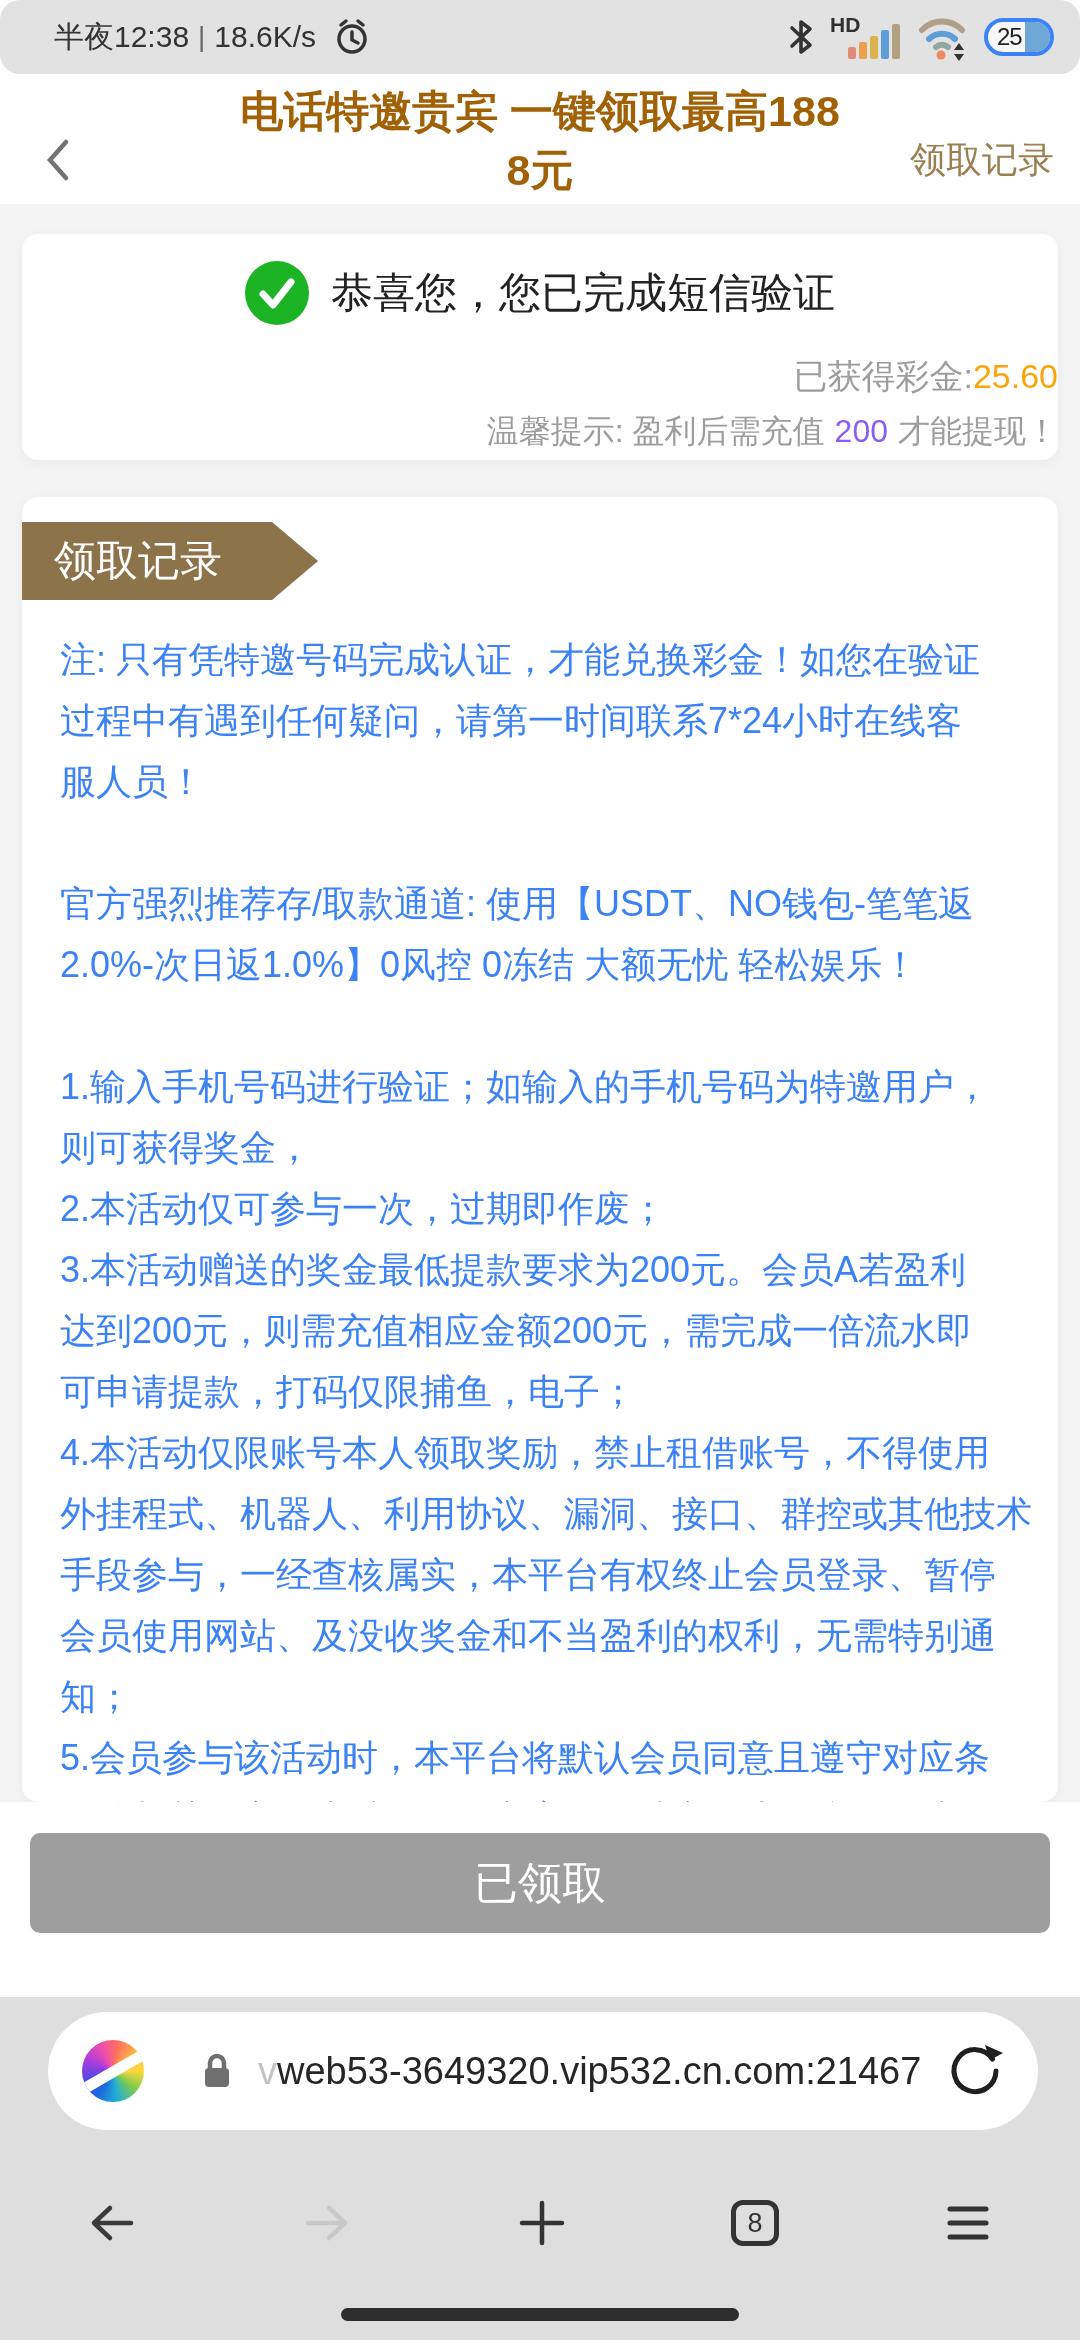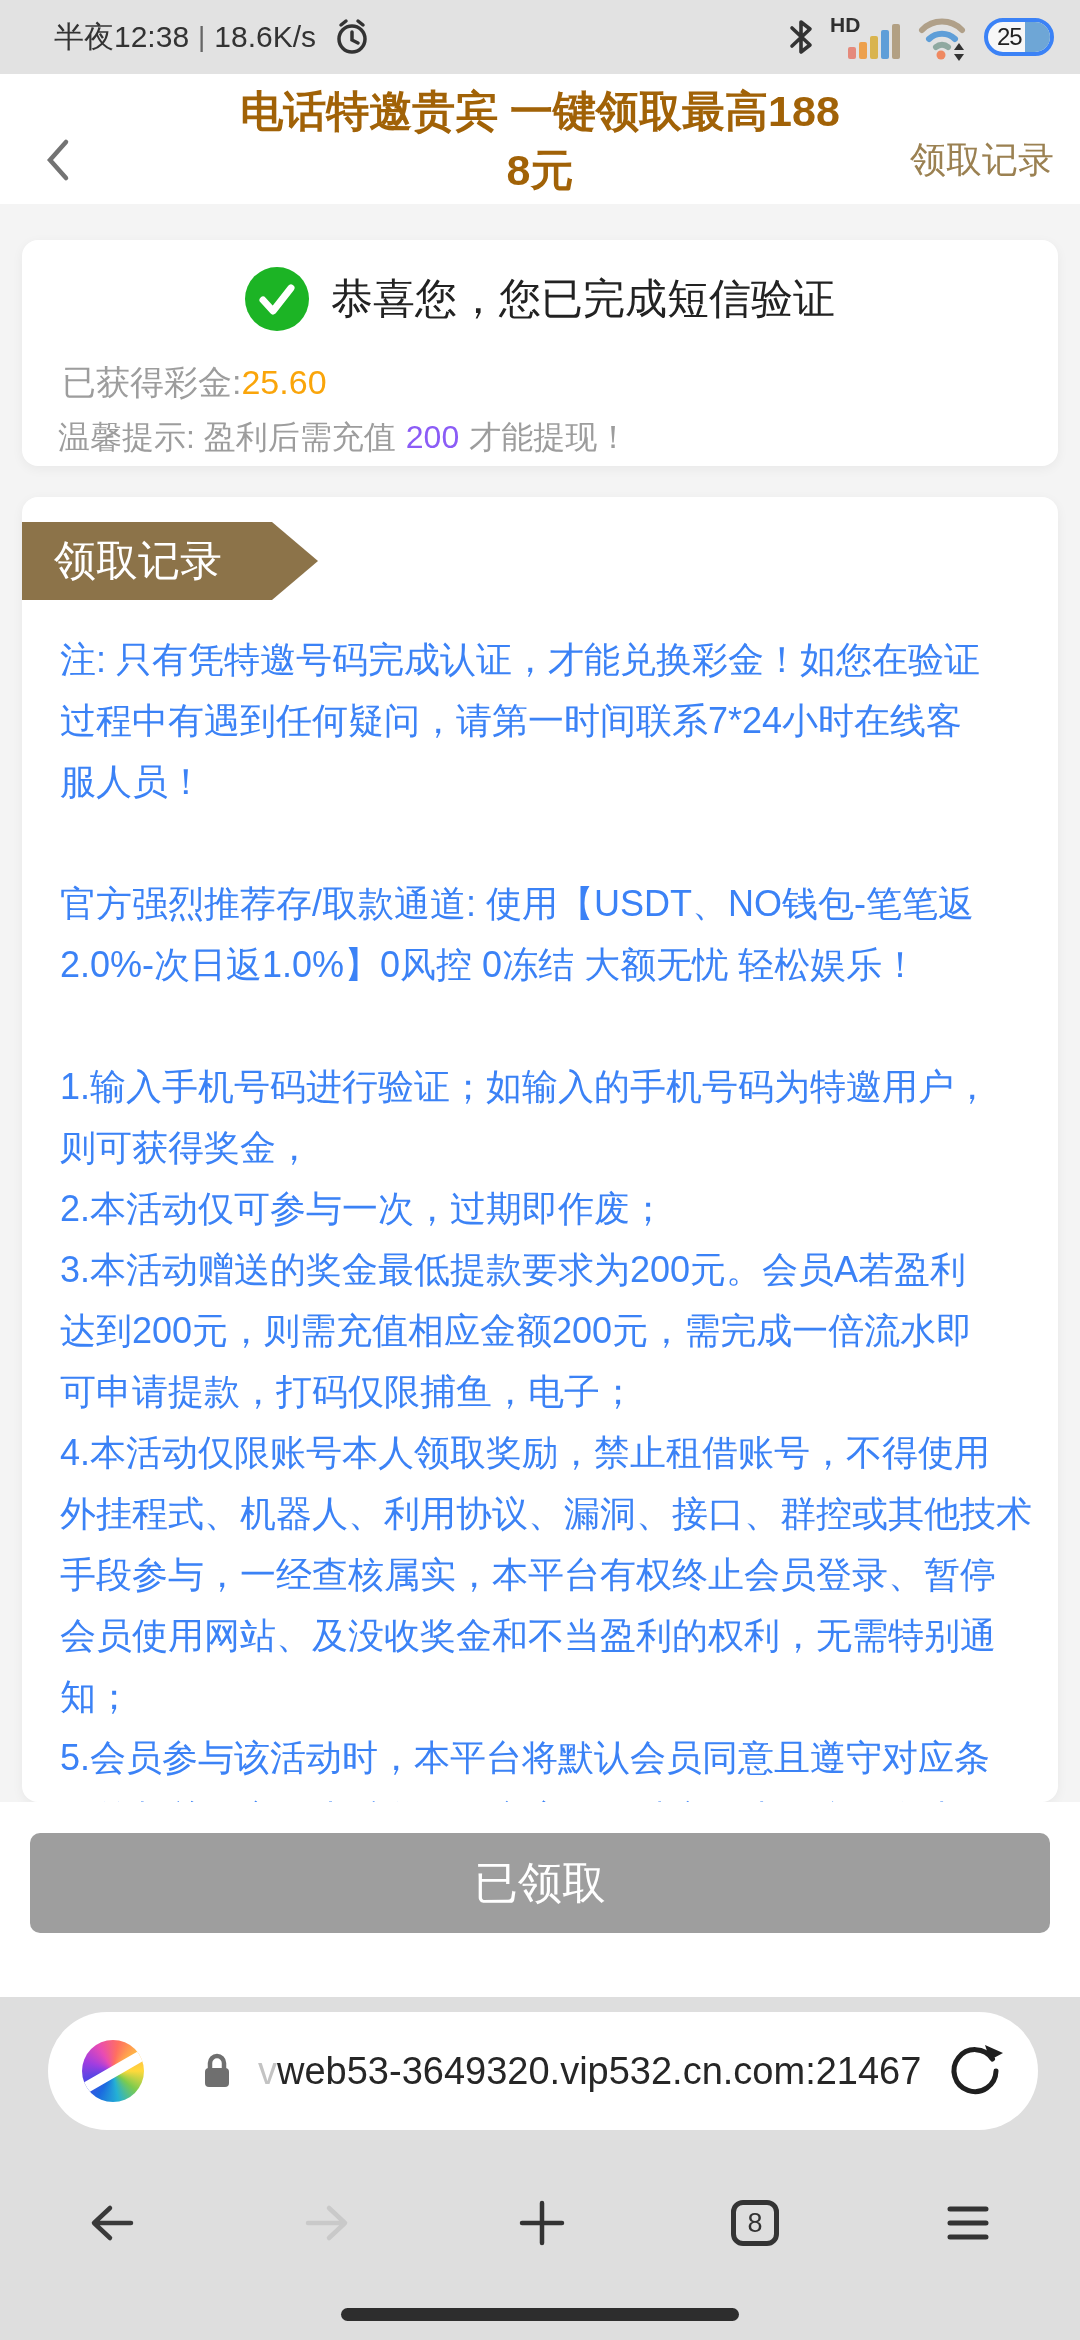--- a/index.html
+++ b/index.html
@@ -1,21 +1,21 @@
 <!DOCTYPE html>
 <html><head>
 <meta charset="utf-8">
 <style>
   html,body{margin:0;padding:0;background:#fff;}
   #screen{position:relative;width:1080px;height:2340px;overflow:hidden;background:#fff;
     font-family:"Liberation Sans","DejaVu Sans",sans-serif;}
 
   
   .statusbar{position:absolute;top:0;left:0;right:0;height:74px;background:#e2e2e2;
-    display:flex;align-items:center;justify-content:space-between;padding:0 26px 0 54px;box-sizing:border-box;}
+    display:flex;align-items:center;justify-content:space-between;padding:0 26px 0 54px;box-sizing:border-box;border-radius:20px;}
   .sb-left{display:flex;align-items:center;gap:9px;color:#333;font-size:30px;}
   .sb-sep{color:#666;font-size:28px;}
   .alarm{margin-left:8px;}
   .sb-right{display:flex;align-items:center;gap:16px;}
   .sigblock{position:relative;width:70px;height:48px;}
   .hd{position:absolute;top:0;left:0;font-size:21px;font-weight:bold;color:#2f2f2f;letter-spacing:0;}
   .bars{position:absolute;bottom:2px;right:0;display:flex;align-items:flex-end;gap:3px;}
   .bars i{display:block;width:8px;border-radius:2px;}
   .b1{height:12px;background:#e austin;}
   .bars .b1{height:12px;background:#e5897b;}
@@ -32,21 +32,21 @@
   .appheader{position:absolute;top:74px;left:0;right:0;height:130px;background:#fff;border-bottom:1px solid #ececec;}
   .backbtn{position:absolute;left:38px;top:60px;}
   .title{position:absolute;left:190px;right:190px;top:8px;text-align:center;font-size:43px;line-height:59px;
     font-weight:600;color:#a16207;white-space:pre-line;}
   .action{position:absolute;right:26px;top:62px;font-size:36px;line-height:48px;color:#9b8152;}
 
   
   .content{position:absolute;top:204px;left:0;right:0;height:1598px;background:#f4f4f4;}
   .card{position:absolute;left:22px;width:1036px;background:#fff;border-radius:16px;
     box-shadow:0 3px 12px rgba(0,0,0,.05);box-sizing:border-box;}
-  .card1{top:36px;height:226px;}
+  .card1{top:30px;height:226px;text-align:right;}
   .successrow{display:flex;justify-content:center;align-items:center;gap:22px;margin-top:26px;height:66px;}
   .checkcircle{width:64px;height:64px;flex:0 0 64px;}
   .successtext{font-size:42px;color:#222;font-weight:500;}
   .bonusrow{margin:26px 0 0 40px;font-size:34px;line-height:48px;}
   .graylabel{color:#9d9d9d;}
   .amount{color:#faa50a;}
   .tiprow{margin:8px 0 0 36px;font-size:32px;line-height:46px;}
   .tipnum{color:#8b5cf6;margin:12px 10px;}
 
   .card2{top:293px;height:1305px;overflow:hidden;}

